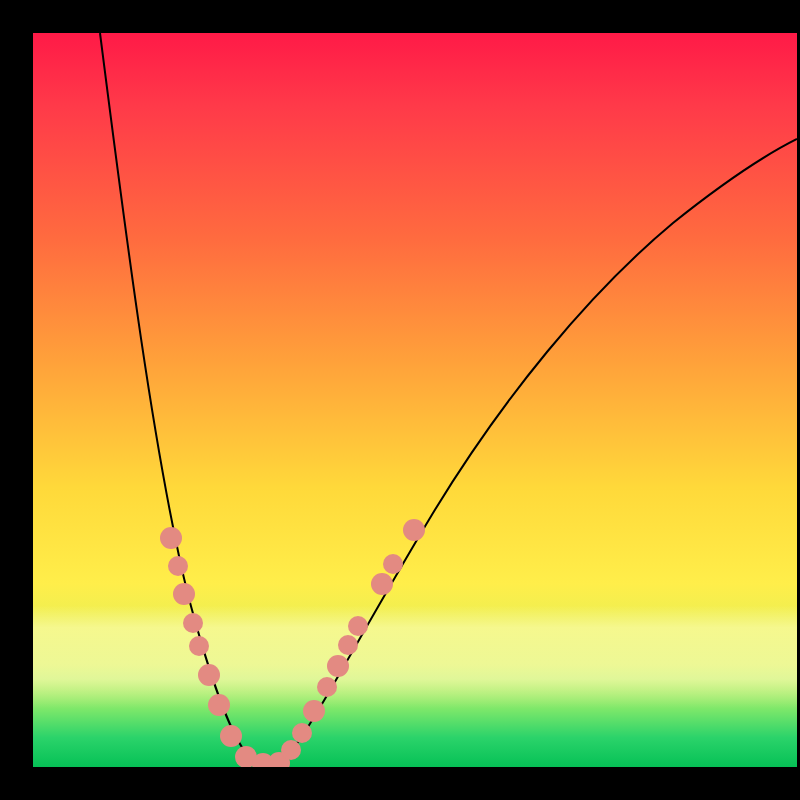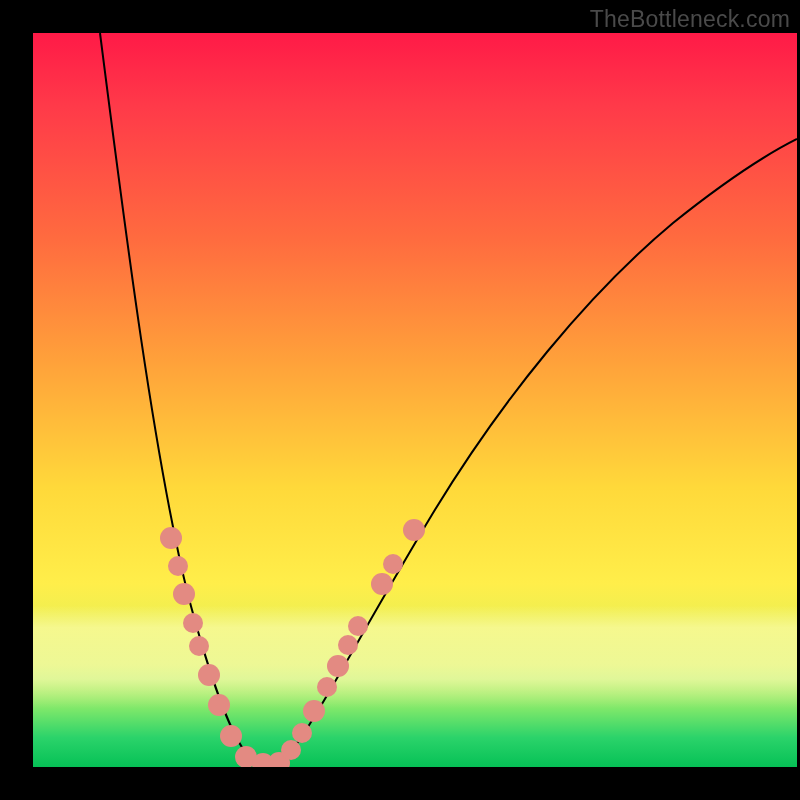--- a/index.html
+++ b/index.html
@@ -77,21 +77,20 @@
   .curve {
     fill: none;
     stroke: #000;
     stroke-width: 2;
   }
 </style>
 </head>
 <body>
 
 <div class="frame">
-  <div class="watermark">TheBottleneck.com</div>
   <div class="plot-area">
     <svg class="curves" viewBox="0 0 764 734" preserveAspectRatio="none">
       <path class="curve" d="M 67 0 C 90 180, 120 420, 155 562 C 173 630, 195 697, 213 720 C 218 726, 225 730, 232 732"></path>
       <path class="curve" d="M 232 732 C 244 732, 252 726, 260 716 C 285 683, 335 588, 400 480 C 470 365, 555 261, 640 190 C 700 142, 740 118, 764 106"></path>
       <g id="dots-left">
           <circle cx="138" cy="505" r="11" class="dot"></circle>
           <circle cx="145" cy="533" r="10" class="dot"></circle>
           <circle cx="151" cy="561" r="11" class="dot"></circle>
           <circle cx="160" cy="590" r="10" class="dot"></circle>
           <circle cx="166" cy="613" r="10" class="dot"></circle>

